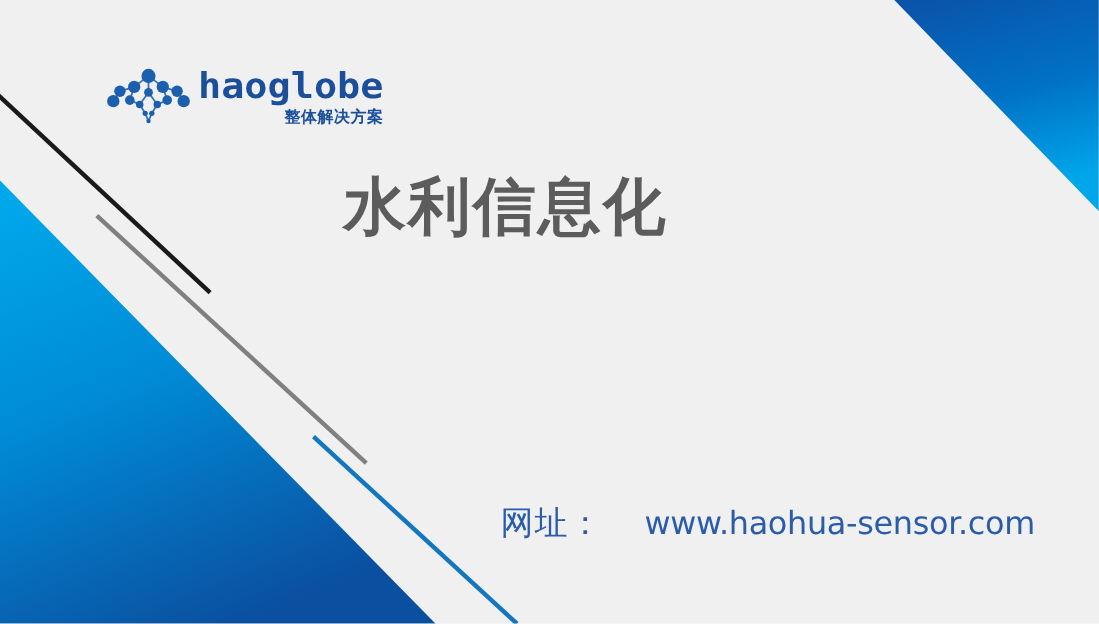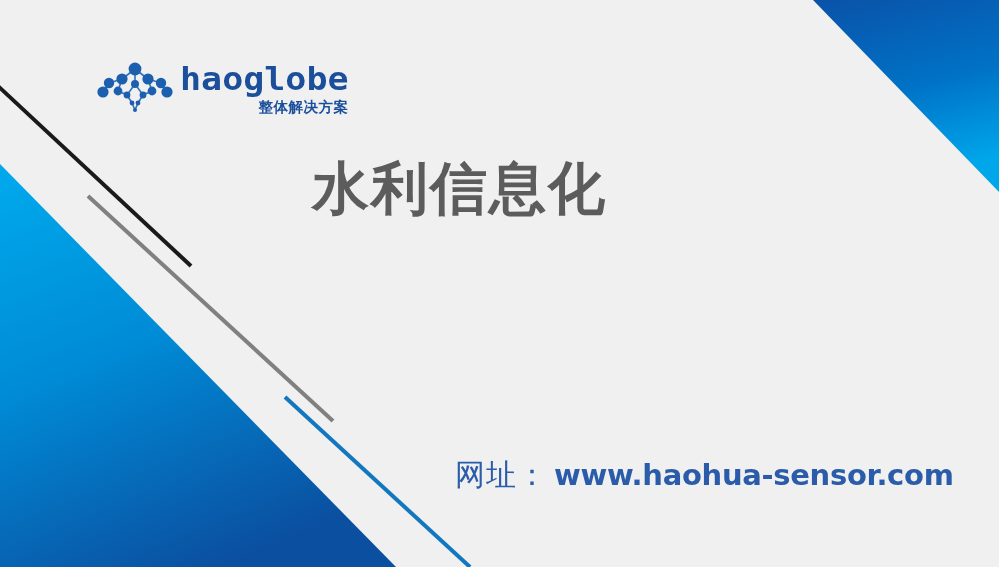--- a/index.html
+++ b/index.html
@@ -91,31 +91,32 @@
 
   
   .url-block {
     position: absolute;
     left: 455px;
     top: 418px;
     display: flex;
     align-items: baseline;
     color: #2a5caa;
     white-space: nowrap;
+    gap: 32px;
   }
   .url-label {
     font-family: "DejaVu Sans", sans-serif;
     font-size: 30px;
     font-weight: 400;
     letter-spacing: 1px;
   }
   .url-value {
     font-family: "DejaVu Sans", sans-serif;
     font-size: 29px;
-    font-weight: 700;
+    font-weight: 400;
     letter-spacing: -0.3px;
     margin-left: 6px;
     margin-top: 40px;
   }
 </style>
 </head>
 <body>
 
 <div class="slide">
 

